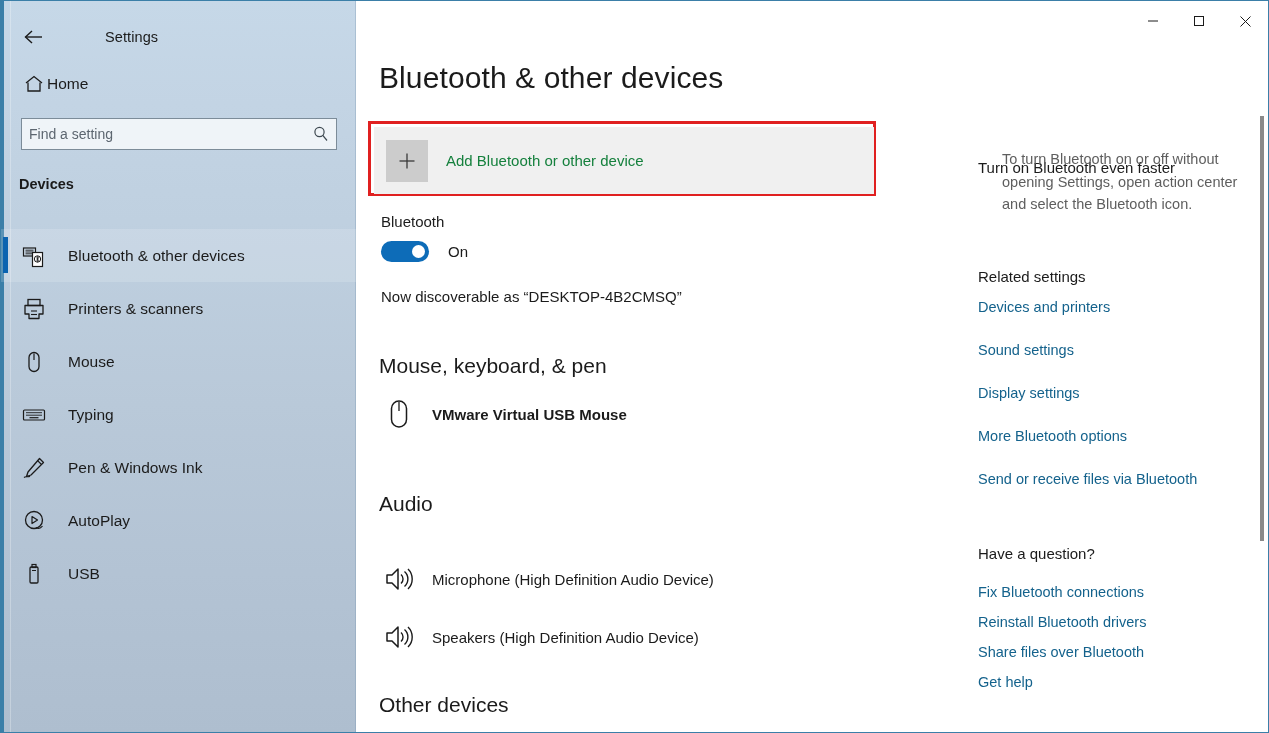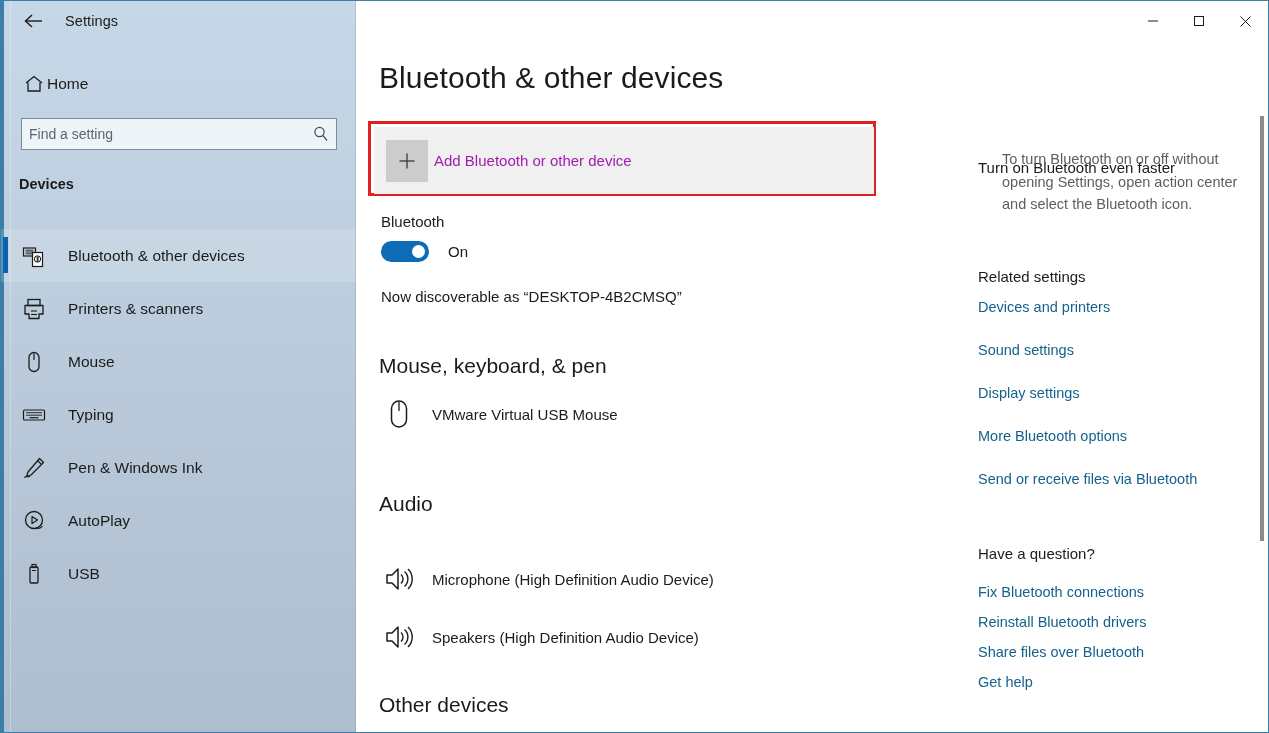--- a/index.html
+++ b/index.html
@@ -41,23 +41,23 @@
     background: rgba(255,255,255,0.28);
   }
   #sidebar-right-line {
     position: absolute; left: 354px; top: 0;
     width: 1px; height: 733px;
     background: rgba(120,150,175,0.35);
   }
 
   .titlebar-left {
     position: absolute;
-    left: 0; top: 0;
+    left: 0; top: 16px;
     width: 355px; height: 40px;
-    display: flex; align-items: center;
+    display: flex; align-items: center; gap: 40px;
   }
   .back-arrow {
     margin-left: 18px;
     width: 30px; height: 30px;
     display: flex; align-items: center; justify-content: center;
     cursor: default;
   }
   .back-arrow svg { display: block; }
   .app-title {
     margin-left: 16px;
@@ -192,23 +192,23 @@
     cursor: default;
   }
   #add-device-btn .plus-tile {
     margin-left: 12px;
     width: 42px; height: 42px;
     background: #cccccc;
     display: flex; align-items: center; justify-content: center;
     flex: 0 0 42px;
   }
   #add-device-btn .add-label {
-    margin-left: 6px;
+    margin-left: 18px;
     font-size: 15px;
-    color: #a21caf;
+    color: #15803d;
   }
 
   .subhead {
     position: absolute;
     font-size: 15px;
     color: #1b1b1b;
   }
 
   #bt-toggle-row {
     position: absolute;
@@ -473,21 +473,21 @@
     <div id="bt-toggle-row">
       <span class="switch">
         <span class="knob"></span>
       </span>
       <span class="switch-label">On</span>
     </div>
 
     <div id="discoverable">Now discoverable as “DESKTOP-4B2CMSQ”</div>
 
     <div class="group-head" style="top:313px;">Mouse, keyboard, &amp; pen</div>
-    <div class="device-row" style="top:351px;">
+    <div class="device-row" style="top:351px;font-weight:bold;">
       <span class="device-icon">
         <svg width="26" height="32" viewBox="0 0 26 32">
           <rect x="5.5" y="3" width="15" height="26" rx="7.5" ry="7.5" fill="none" stroke="#1b1b1b" stroke-width="1.5"></rect>
           <line x1="13" y1="4" x2="13" y2="13" stroke="#1b1b1b" stroke-width="1.3"></line>
         </svg>
       </span>
       <span class="device-name">VMware Virtual USB Mouse</span>
     </div>
 
     <div class="group-head" style="top:451px;">Audio</div>

